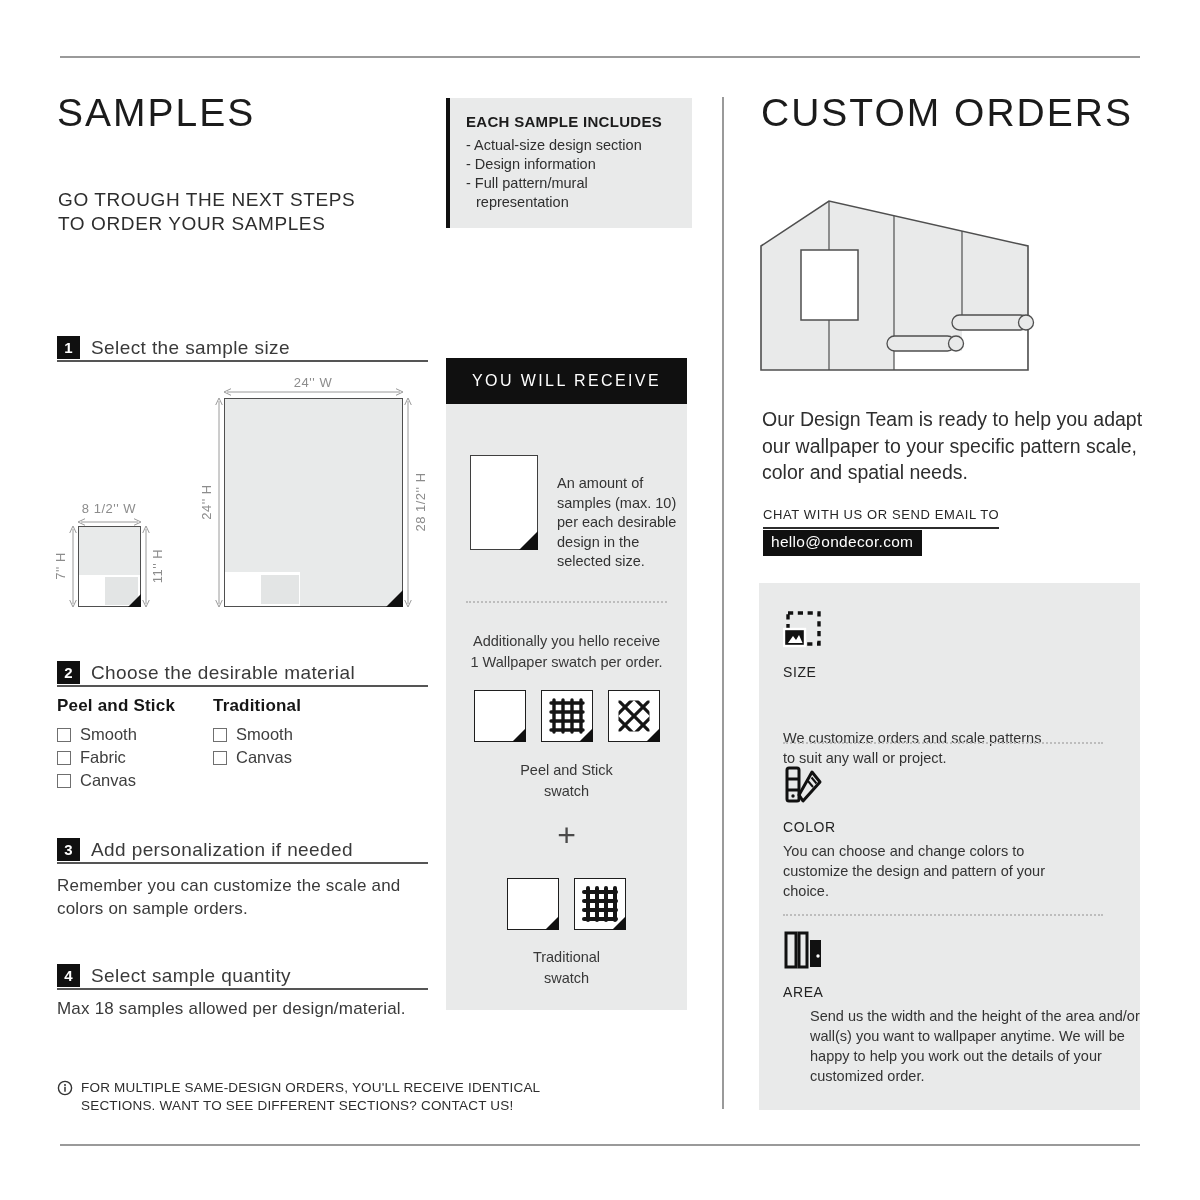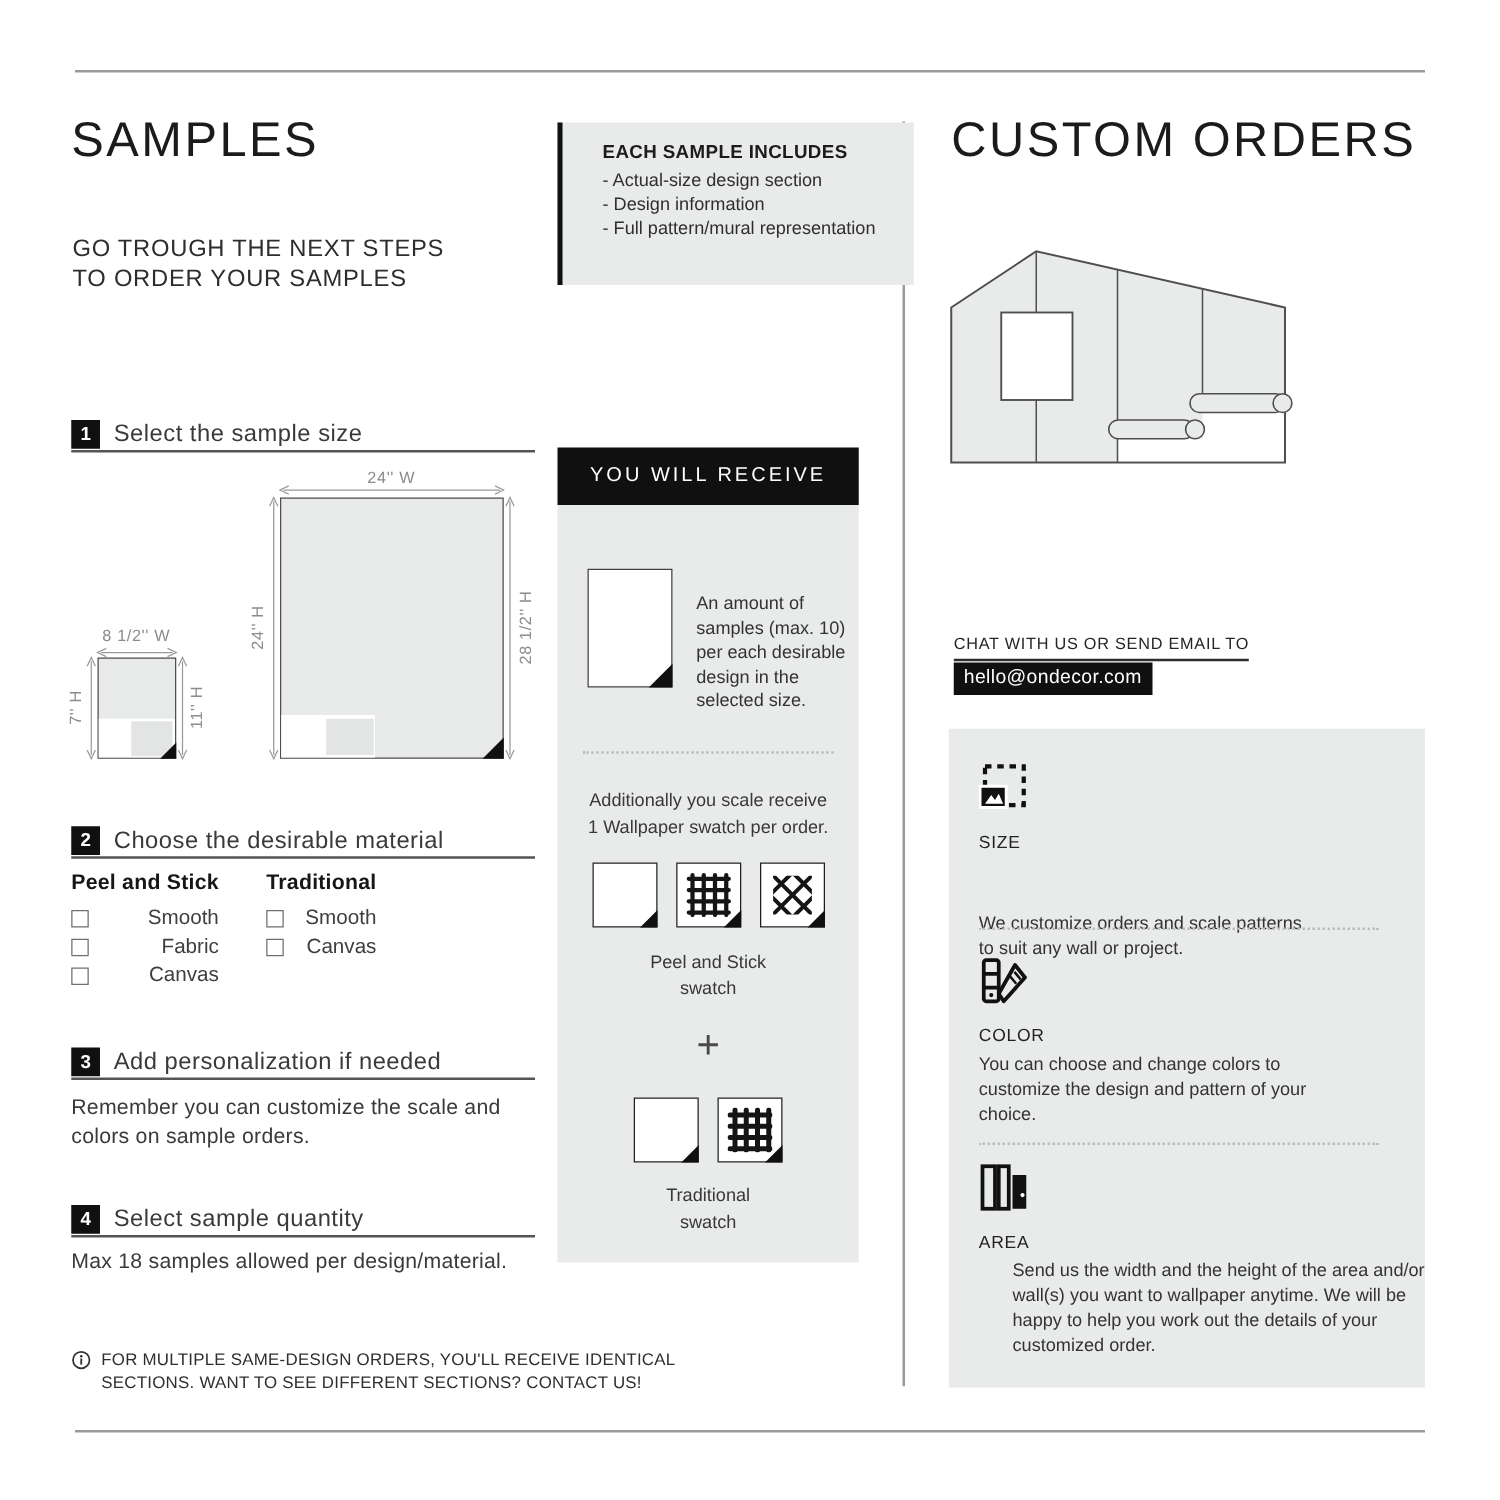--- a/index.html
+++ b/index.html
@@ -46,30 +46,30 @@
 
   
   .body-text{position:absolute;font-size:17px;line-height:23px;color:#3a3a3a;letter-spacing:.2px;}
   #step3-text{left:57px;top:874px;width:345px;}
   #step4-text{left:57px;top:997px;width:380px;white-space:nowrap;}
 
   
   .mat-col{position:absolute;top:696px;}
   #mat-col1{left:57px;} #mat-col2{left:213px;}
   .mat-title{font-size:17px;font-weight:700;color:#161616;letter-spacing:.2px;margin-bottom:7px;}
-  .mat-opt{display:flex;align-items:center;gap:9px;height:23px;font-size:16.5px;color:#3e3e3e;justify-content:space-between;}
+  .mat-opt{display:flex;align-items:center;gap:9px;height:23px;font-size:16.5px;color:#3e3e3e;}
   .cb{width:12px;height:12px;border:1.5px solid #6f6f6f;background:#fff;flex:0 0 auto;}
 
   
   #footnote{position:absolute;left:57px;top:1079px;width:500px;display:flex;gap:8px;}
   #footnote .ft-text{font-size:13.5px;line-height:18px;letter-spacing:.2px;color:#2e2e2e;width:470px;}
   #footnote svg{flex:0 0 auto;margin-top:1px;}
 
   
-  #includes-box{position:absolute;left:446px;top:98px;width:285px;height:130px;background:#e9eaea;border-left:4px solid #101010;box-sizing:border-box;padding:15px 14px 0 32px;}
+  #includes-box{position:absolute;left:446px;top:98px;width:246px;height:130px;background:#e9eaea;border-left:4px solid #101010;box-sizing:border-box;padding:15px 14px 0 16px;}
   #includes-title{font-size:15px;font-weight:700;letter-spacing:.3px;color:#1c1c1c;margin-bottom:6px;}
   .inc-item{font-size:14.5px;line-height:19px;color:#2f2f2f;padding-left:10px;text-indent:-10px;}
   .inc-item::before{content:"- ";}
 
   #receive-banner{position:absolute;left:446px;top:358px;width:241px;height:46px;background:#101010;color:#fff;
     display:flex;align-items:center;justify-content:center;font-size:16px;letter-spacing:2.4px;font-weight:400;text-align:right;}
   #receive-panel{position:absolute;left:446px;top:404px;width:241px;height:606px;background:#e9eaea;}
 
   #sample-page-icon{position:absolute;left:24px;top:51px;width:68px;height:95px;background:#fff;border:1.5px solid #3f3f3f;box-sizing:border-box;}
   #sample-page-icon .fold{border-left-width:19px;border-bottom-width:19px;}
@@ -226,21 +226,21 @@
   <div id="receive-banner">YOU WILL RECEIVE</div>
 
   <div id="receive-panel">
     <div id="sample-page-icon">
       <div class="fold"></div>
     </div>
     <div id="receive-text">An amount of samples (max. 10) per each desirable design in the selected size.</div>
 
     <div id="mid-sep" class="dotted-sep"></div>
 
-    <div id="additional-1" class="center-text">Additionally you scale receive</div>
+    <div id="additional-1" class="center-text">Additionally you hello receive</div>
     <div id="additional-2" class="center-text">1 Wallpaper swatch per order.</div>
 
     <div id="peel-row" class="swatch-row">
       <div class="swatch">
         <div class="fold"></div>
       </div>
       <div class="swatch">
         <svg width="36" height="36" viewBox="0 0 36 36">
           <g stroke="#151515" stroke-width="3.4" stroke-linecap="round">
             <line x1="5" y1="2" x2="5" y2="34"></line>
@@ -313,20 +313,21 @@
       <line x1="134" y1="17" x2="134" y2="171"></line>
       <line x1="202" y1="32" x2="202" y2="118"></line>
     </g>
     <rect x="41" y="51" width="57" height="70" fill="#ffffff" stroke="#4f4f4f" stroke-width="1.5"></rect>
     <rect x="127" y="137" width="68" height="15" rx="7.5" fill="#e9eaea" stroke="#4f4f4f" stroke-width="1.3"></rect>
     <circle cx="196" cy="144.5" r="7.5" fill="#e9eaea" stroke="#4f4f4f" stroke-width="1.3"></circle>
     <rect x="192" y="116" width="76" height="15" rx="7.5" fill="#e9eaea" stroke="#4f4f4f" stroke-width="1.3"></rect>
     <circle cx="266" cy="123.5" r="7.5" fill="#e9eaea" stroke="#4f4f4f" stroke-width="1.3"></circle>
   </svg>
 
+  <div id="custom-intro">Our Design Team is ready to help you adapt our wallpaper to your specific pattern scale, color and spatial needs.</div>
   <div id="chat-label">CHAT WITH US OR SEND EMAIL TO</div>
   <div id="email-box">hello@ondecor.com</div>
 
   <div id="custom-panel">
 
     <div id="feat-size" class="feature">
       <svg width="40" height="40" viewBox="0 0 40 40">
         <rect x="5" y="3" width="31" height="31" fill="none" stroke="#111" stroke-width="3.4" stroke-dasharray="5.2 4.6"></rect>
         <rect x="1" y="19" width="21" height="17" fill="#111" stroke="#ffffff" stroke-width="2.4"></rect>
         <path d="M5,33 L10,26 L13,30 L16,25 L19.5,33 Z" fill="#fff"></path>

